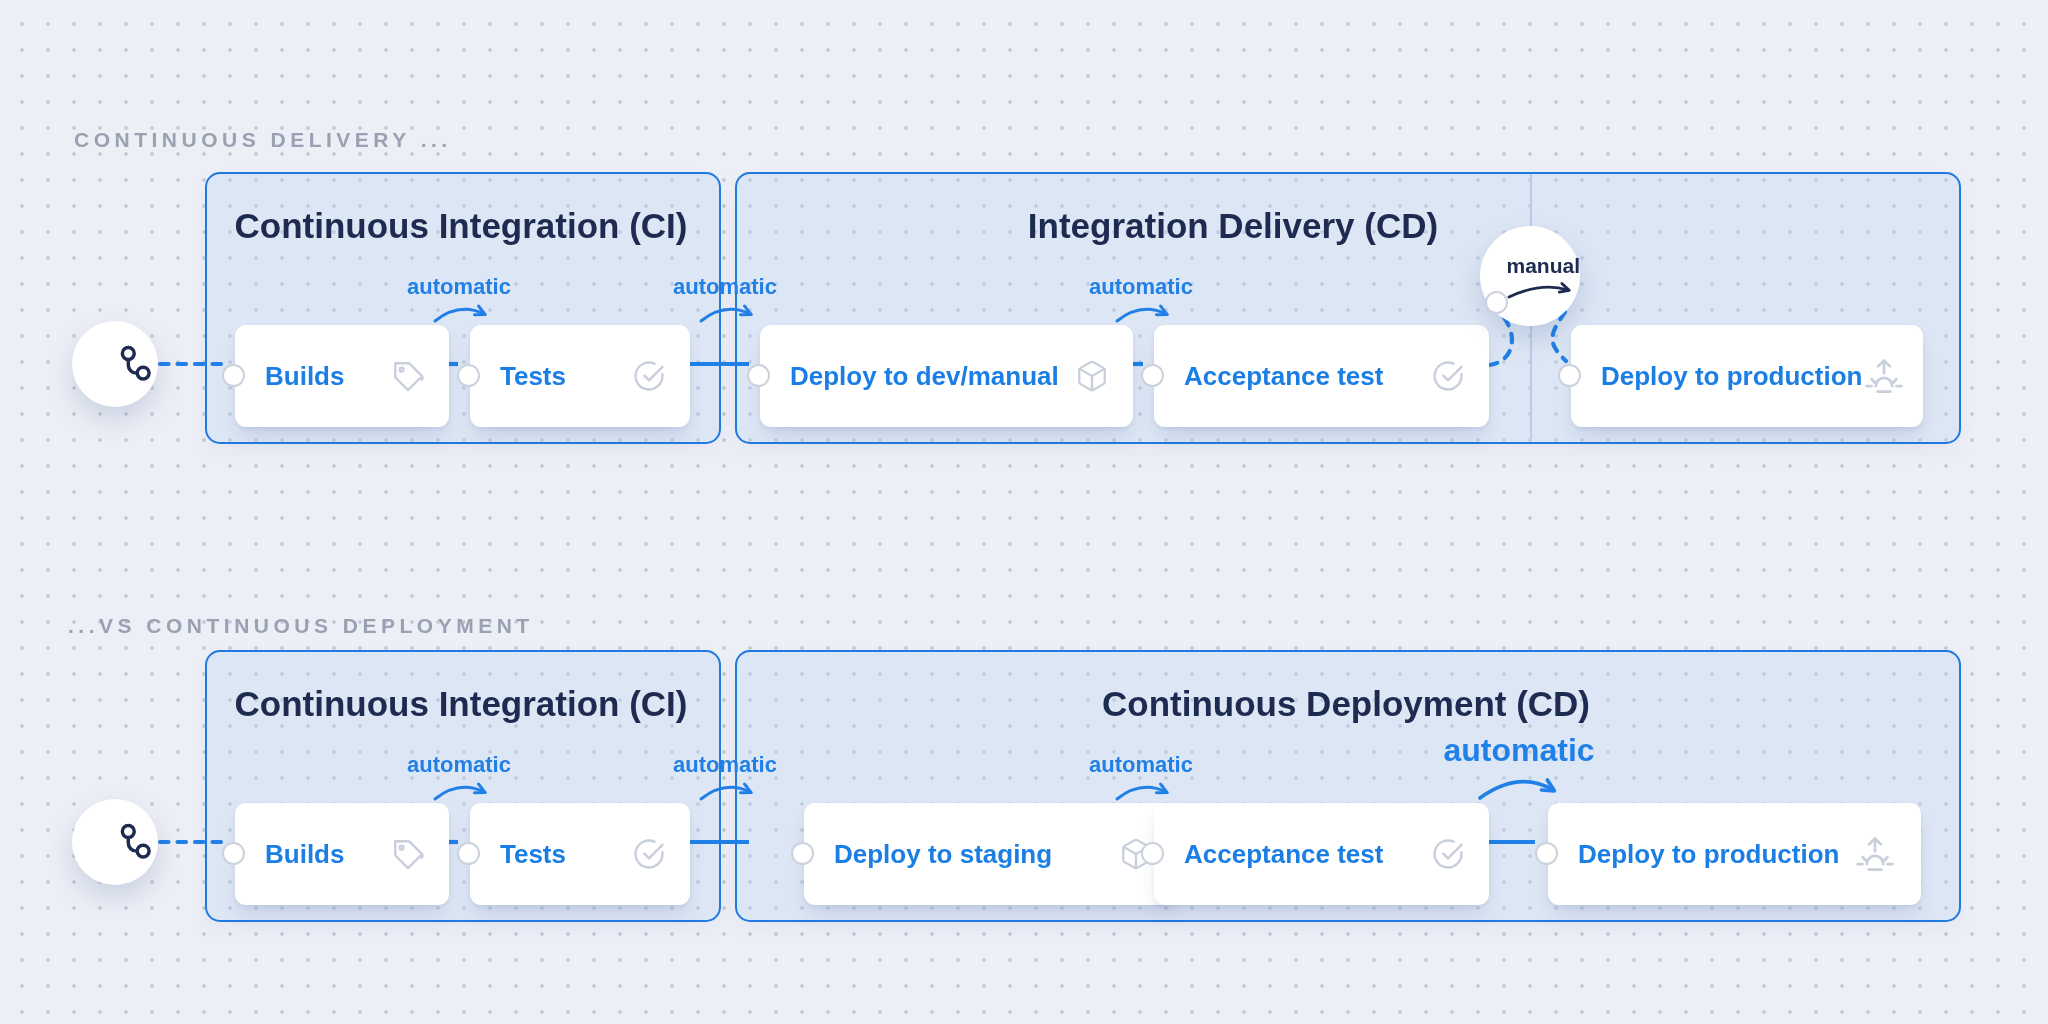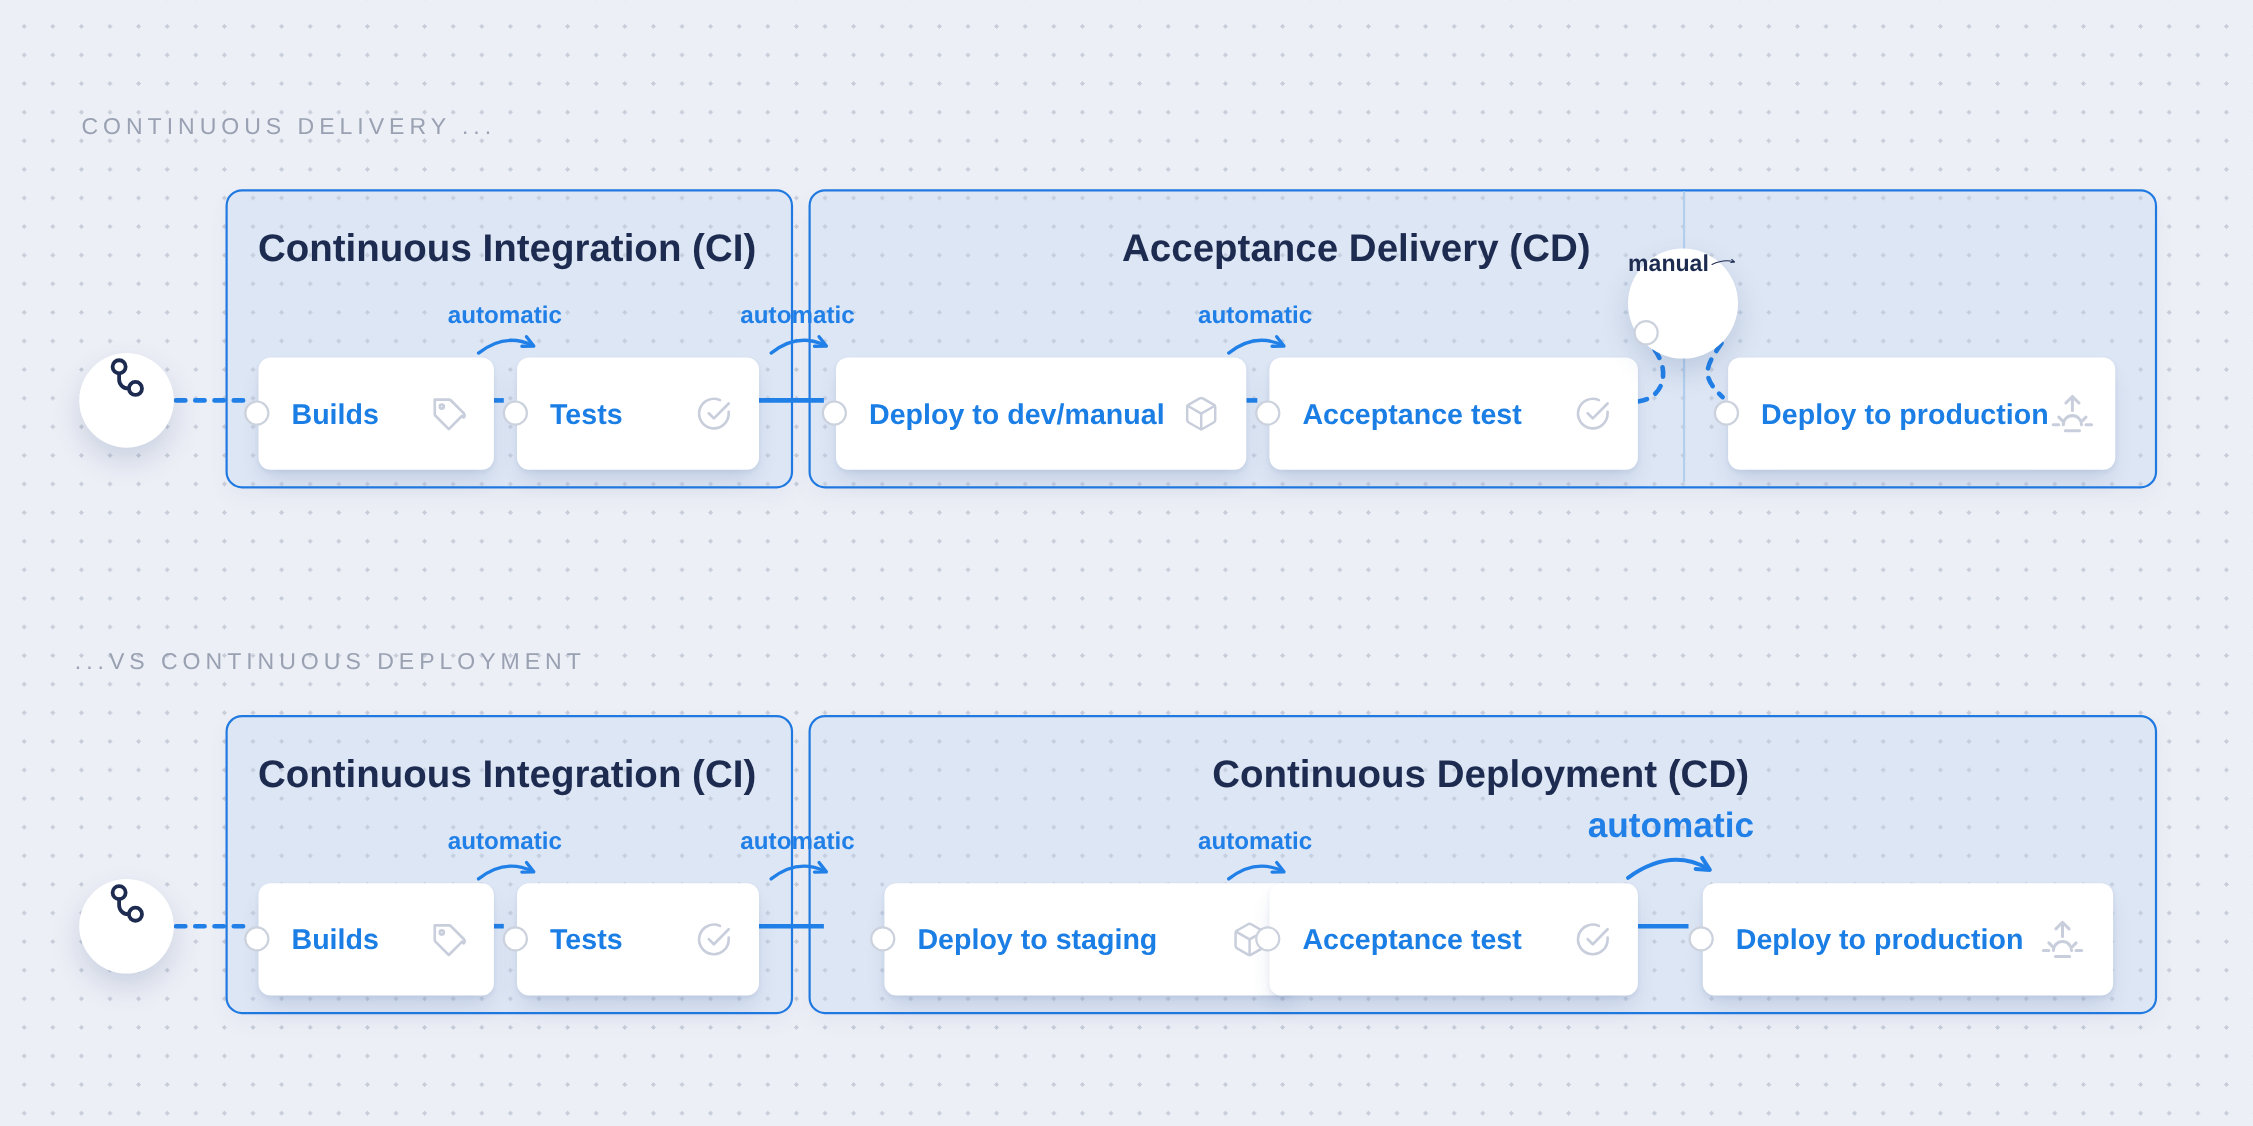--- a/index.html
+++ b/index.html
@@ -12,22 +12,23 @@
   .canvas{
     position:relative;width:2048px;height:1024px;
     background-color:#edeff6;
     background-image:radial-gradient(circle,#c7cdd9 1.8px,rgba(199,205,217,0) 2px);
     background-size:26px 26px;
     background-position:9px 11px;
   }
   .section-heading{
     position:absolute;
     color:#99a1b2;
-    font-size:21px;font-weight:400;letter-spacing:4.5px;
+    font-size:21px;font-weight:700;letter-spacing:4.5px;
     white-space:nowrap;
+    margin-top:24px;
   }
   .stage-box{
     position:absolute;
     border:2px solid #2079e0;
     border-radius:15px;
     background:rgba(186,209,238,0.30);
     box-shadow:0 8px 18px rgba(60,90,150,0.05);
     z-index:1;
   }
   .box-title{
@@ -65,21 +66,21 @@
   }
   .free-port{
     position:absolute;
     width:19px;height:19px;border-radius:50%;
     background:#ffffff;border:2.5px solid #ccd2dd;
     z-index:5;
   }
   .bignode{
     position:absolute;border-radius:50%;background:#ffffff;
     box-shadow:0 12px 26px rgba(45,75,135,0.18);
-    display:flex;align-items:flex-start;
+    display:flex;flex-direction:column;align-items:flex-end;
     z-index:4;
   }
   .commit-node{width:86px;height:86px;justify-content:center;}
   .manual-node{width:100px;height:100px;padding-top:0;justify-content:center;}
   .manual-text{color:#1d2b50;font-size:21px;font-weight:600;margin-top:2px;}
   .manual-arrow{margin-top:1px;}
   .auto-label{
     position:absolute;transform:translateX(-50%);
     color:#2180e8;font-size:22px;font-weight:600;
     white-space:nowrap;z-index:4;
@@ -162,21 +163,21 @@
     <path d="M1480 798 Q1519 770 1553 790" stroke="#2180e8" stroke-width="3.6" fill="none" stroke-linecap="round" marker-end="url(#ah-blue)"></path>
   </svg>
 
   <div class="section-heading" style="left:74px;top:104px;">CONTINUOUS DELIVERY ...</div>
 
   <div class="stage-box" style="left:205px;top:172px;width:512px;height:268px;"></div>
   <div class="stage-box" style="left:735px;top:172px;width:1222px;height:268px;"></div>
   <div class="lane-divider" style="left:1530px;top:174px;height:264px;"></div>
 
   <div class="box-title" style="left:461px;top:206px;">Continuous Integration (CI)</div>
-  <div class="box-title" style="left:1233px;top:206px;">Acceptance Delivery (CD)</div>
+  <div class="box-title" style="left:1233px;top:206px;">Integration Delivery (CD)</div>
 
   <div class="auto-label" style="left:459px;top:274px;">automatic</div>
   <div class="auto-label" style="left:725px;top:274px;">automatic</div>
   <div class="auto-label" style="left:1141px;top:274px;">automatic</div>
 
   <div class="bignode commit-node" style="left:72px;top:321px;">
     <svg class="cicon" width="46" height="46">
         <use href="#sym-commit"></use>
       </svg>
   </div>

